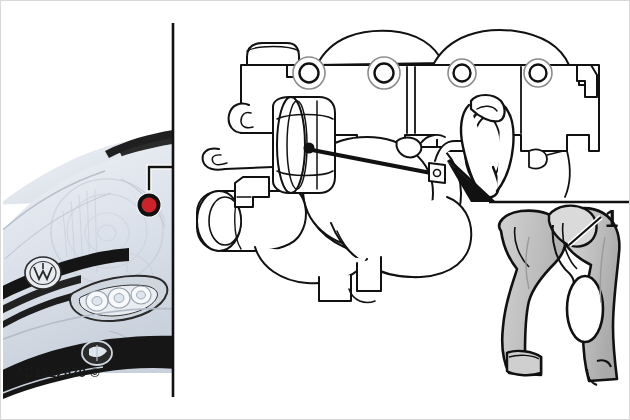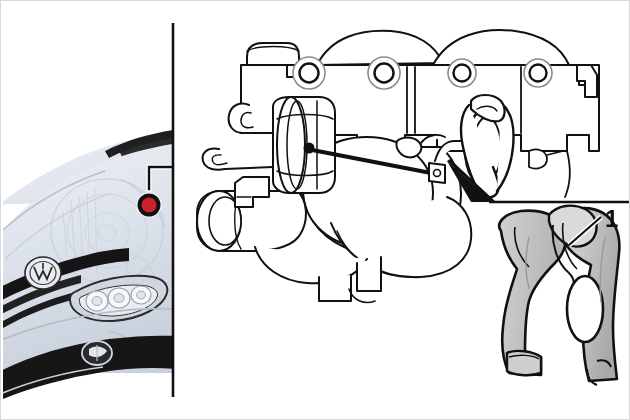--- a/index.html
+++ b/index.html
@@ -303,14 +303,15 @@
       <path d="M604 236 C 600 258 598 282 600 302" fill="none" stroke="#9a9a9a" stroke-width="1.4"></path>
     </g>
 
     <line x1="600" y1="216" x2="568" y2="244" stroke="#ffffff" stroke-width="5"></line>
     <line x1="600" y1="216" x2="568" y2="244" stroke="#111111" stroke-width="2.2"></line>
 
   </svg>
 
   <div class="callout-num">1</div>
 
+  <div class="wm">AD1222679 ©</div>
 
 </div>
 
 </body></html>

